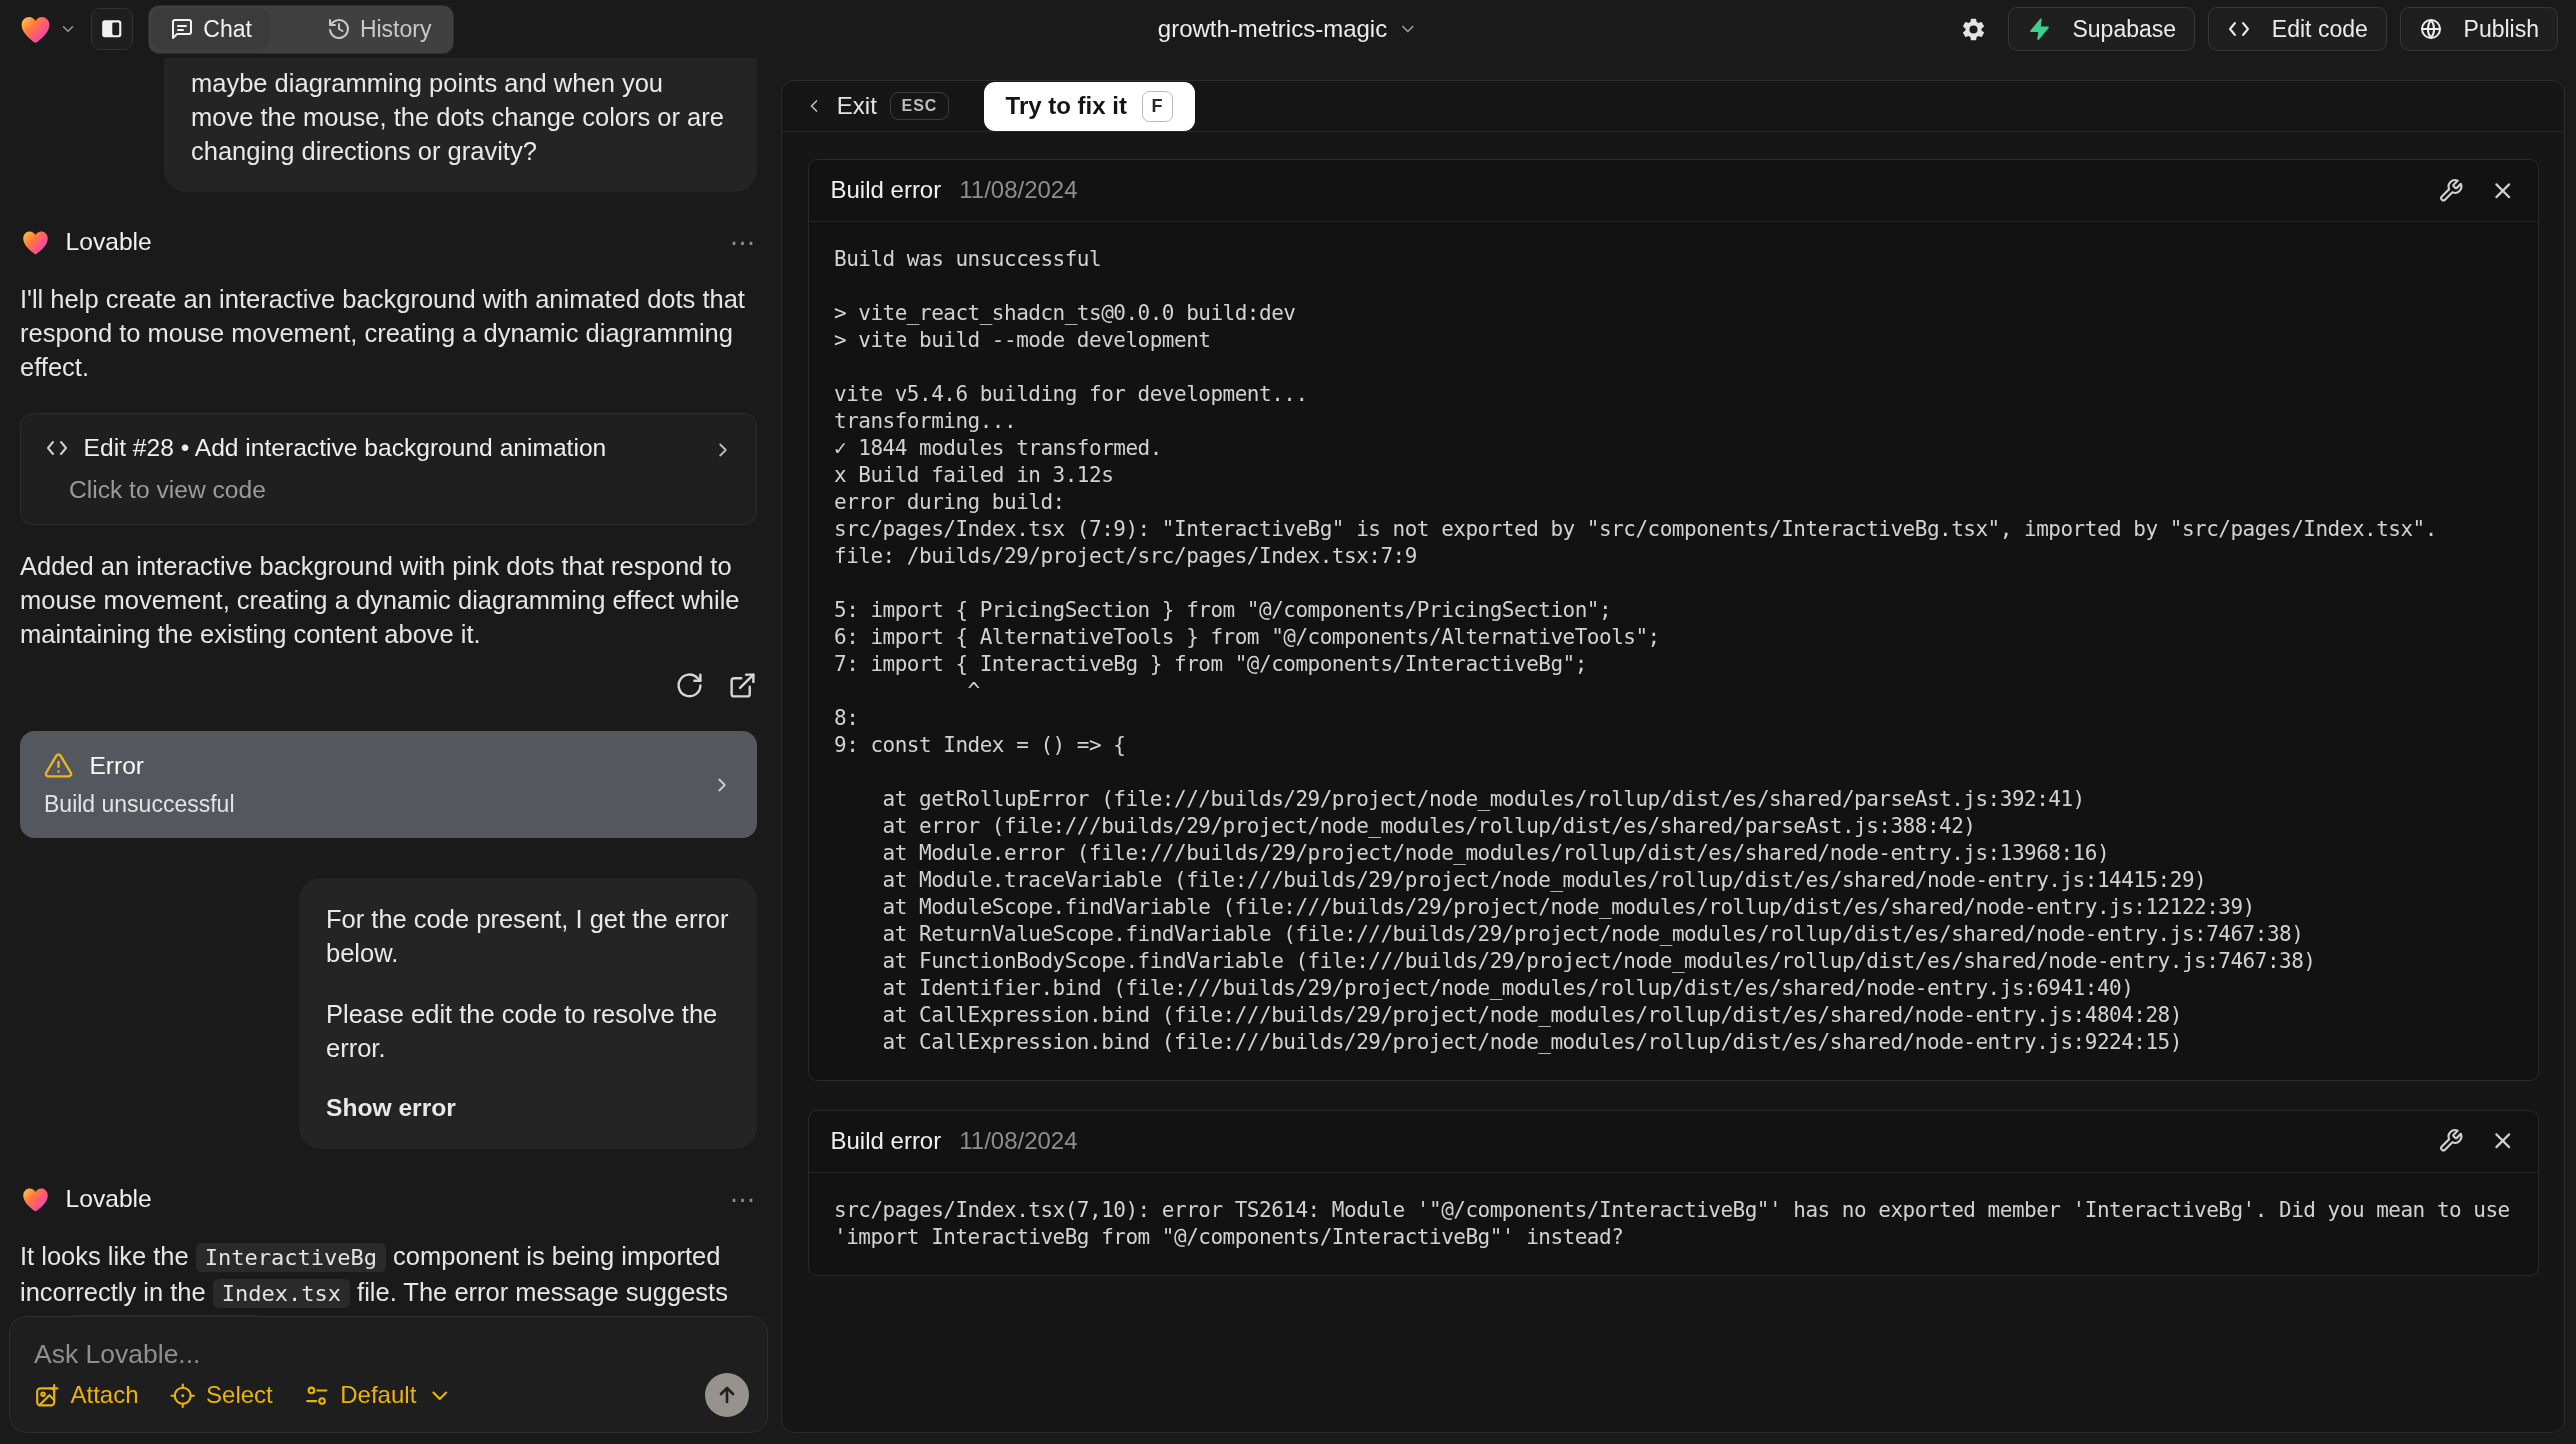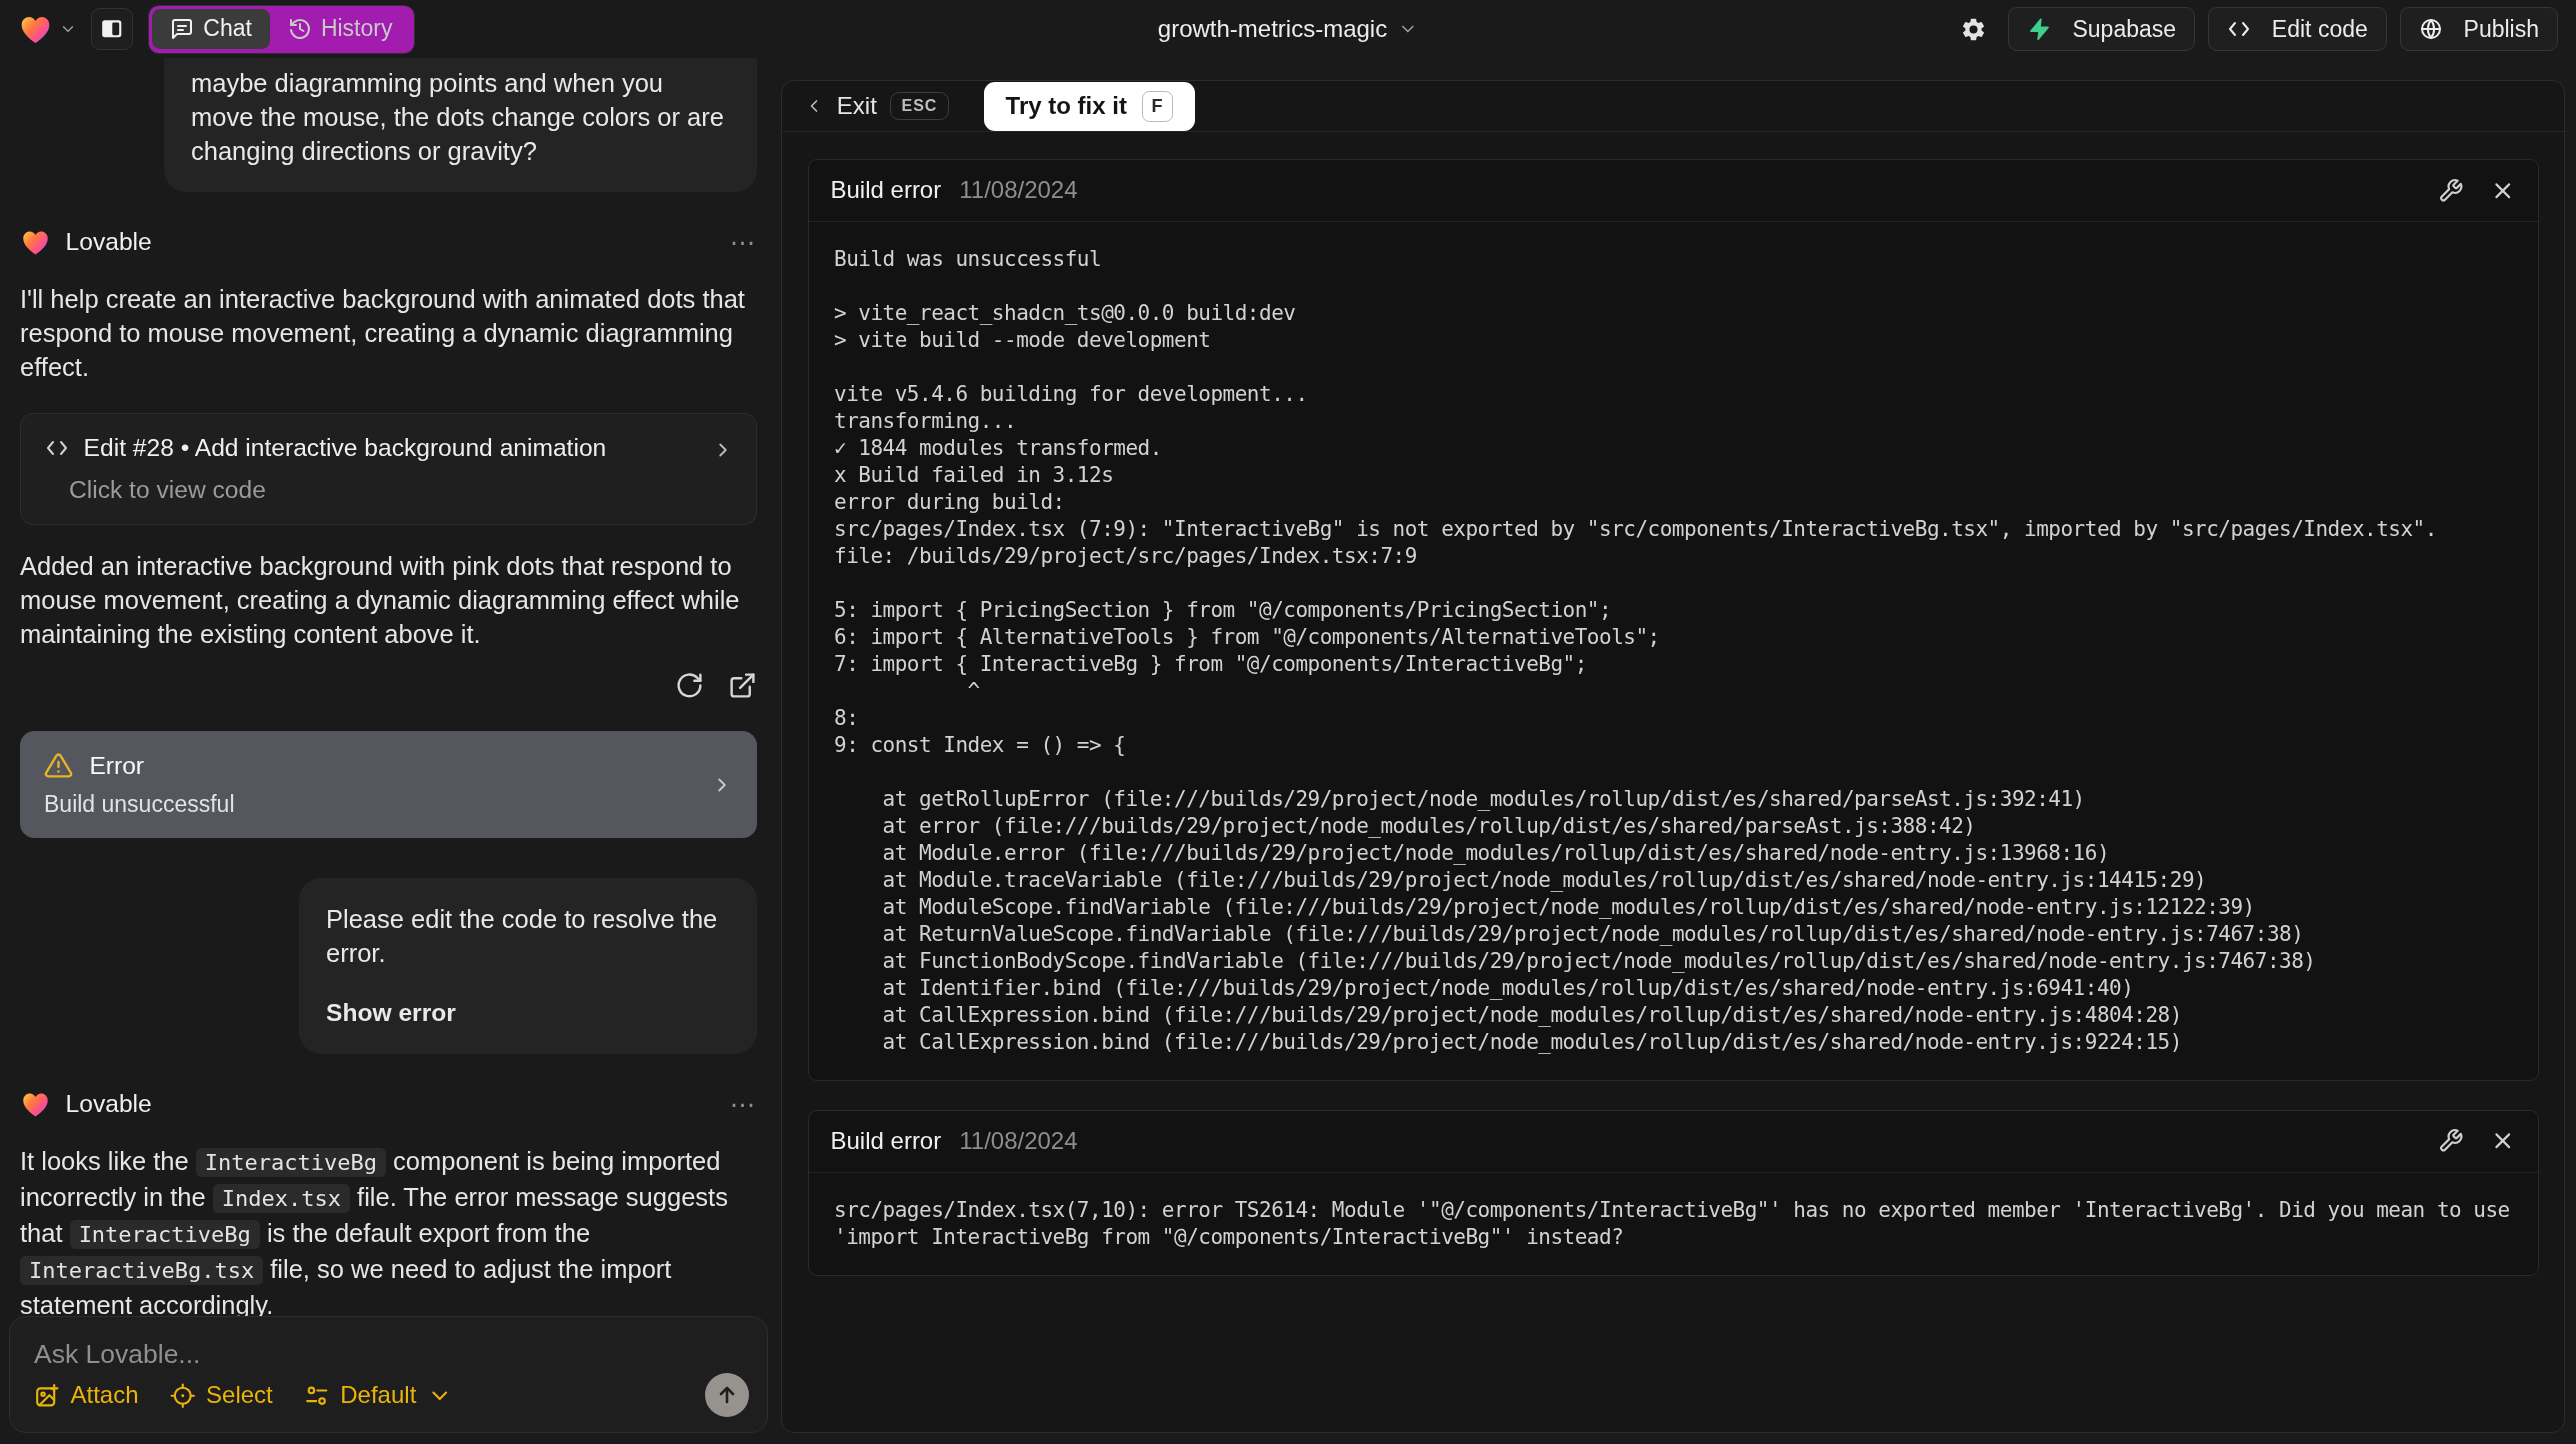--- a/index.html
+++ b/index.html
@@ -12,21 +12,21 @@
   }
   svg { display:block; }
   .ic { stroke:currentColor; fill:none; stroke-width:2; stroke-linecap:round; stroke-linejoin:round; }
 
   
   .topbar { position:absolute; left:0; top:0; right:0; height:58px; display:flex; align-items:center; padding:0 18px; gap:14.6px; background:#1a1a1a; z-index:30; }
   .logo-wrap { display:flex; align-items:center; gap:5.5px; cursor:pointer; }
   .logo-wrap svg.heart { width:35px; height:35px; }
   .chev-sm { width:18px; height:18px; color:#9a9a9a; }
   .sq-btn { width:42px; height:42px; border:0.9px solid #333; border-radius:9px; background:#1e1e1e; display:flex; align-items:center; justify-content:center; color:#e8e8e8; }
-  .tabgroup { display:flex; align-items:flex-end; background:#a21caf; border:0.9px solid #2f2f2f; border-radius:11px; padding:3.6px; height:49px; }
+  .tabgroup { display:flex; align-items:center; background:#404040; border:0.9px solid #2f2f2f; border-radius:11px; padding:3.6px; height:49px;gap:39px; }
   .tab { display:flex; align-items:center; gap:9px; padding:0 18px; height:40px; border-radius:8.2px; font-size:23px; color:#c9c9c9; }
   .tab.active { background:#3b3b3b; color:#f2f2f2; }
   .tab svg { width:24px; height:24px; }
   .project { position:absolute; left:50%; top:0; height:58px; transform:translateX(-50%); display:flex; align-items:center; gap:11px; font-size:24px; color:#ededed; }
   .project .chev-sm { width:20px; height:20px; }
   .topbar-right { margin-left:auto; display:flex; align-items:center; gap:12.8px; }
   .pill-btn { display:flex; align-items:center; gap:21px; height:44px; padding:0 18px; border:0.9px solid #363636; border-radius:9px; background:#1f1f1f; font-size:23px; color:#ececec; }
   .pill-btn svg { width:24px; height:24px; }
   .gear-btn { width:44px; height:44px; border-radius:9px; display:flex; align-items:center; justify-content:center; color:#e3e3e3; background:transparent; border:0.9px solid transparent; }
   .gear-btn svg { width:27px; height:27px; }
@@ -223,20 +223,21 @@
           </svg>
         <span>Error</span>
       </div>
       <div class="row2">Build unsuccessful</div>
       <svg class="ic chev-r" viewBox="0 0 24 24">
           <polyline points="9 6 15 12 9 18"></polyline>
         </svg>
     </div>
 
     <div class="bubble bubble-2">
+      <p>For the code present, I get the error below.</p>
       <p>Please edit the code to resolve the error.</p>
       <div class="bubble-action">Show error</div>
     </div>
 
     <div class="msg-head">
       <svg class="heart" viewBox="0 0 24 24">
           <path fill="url(#hg)" d="M12 21.3C8.7 19 2.5 14.4 2.5 8.9 2.5 5.6 5 3.5 7.6 3.5c1.8 0 3.4 1 4.4 2.6 1-1.6 2.6-2.6 4.4-2.6 2.6 0 5.1 2.1 5.1 5.4 0 5.5-6.2 10.1-9.5 12.4z"></path>
         </svg>
       <span class="who">Lovable</span>
       <span class="dots">⋯</span>

